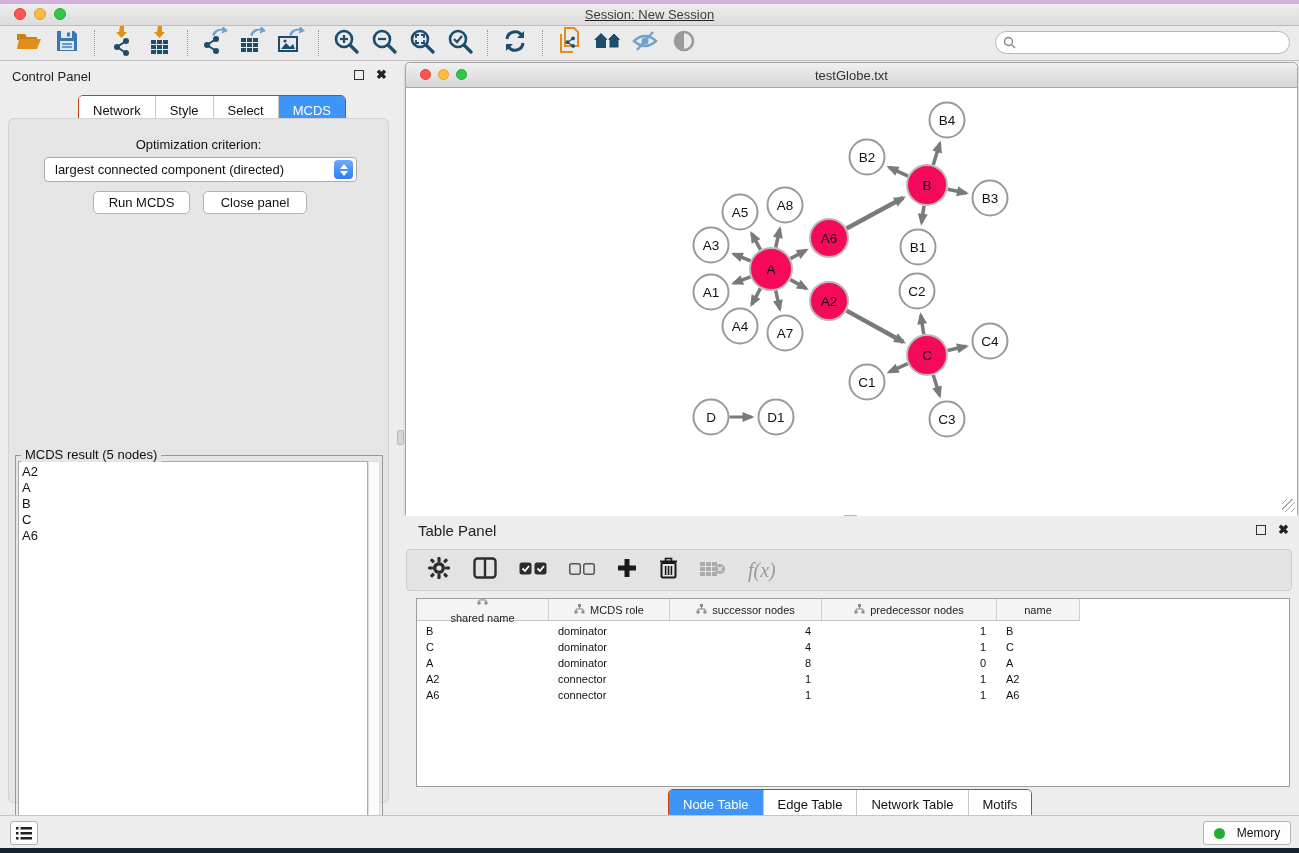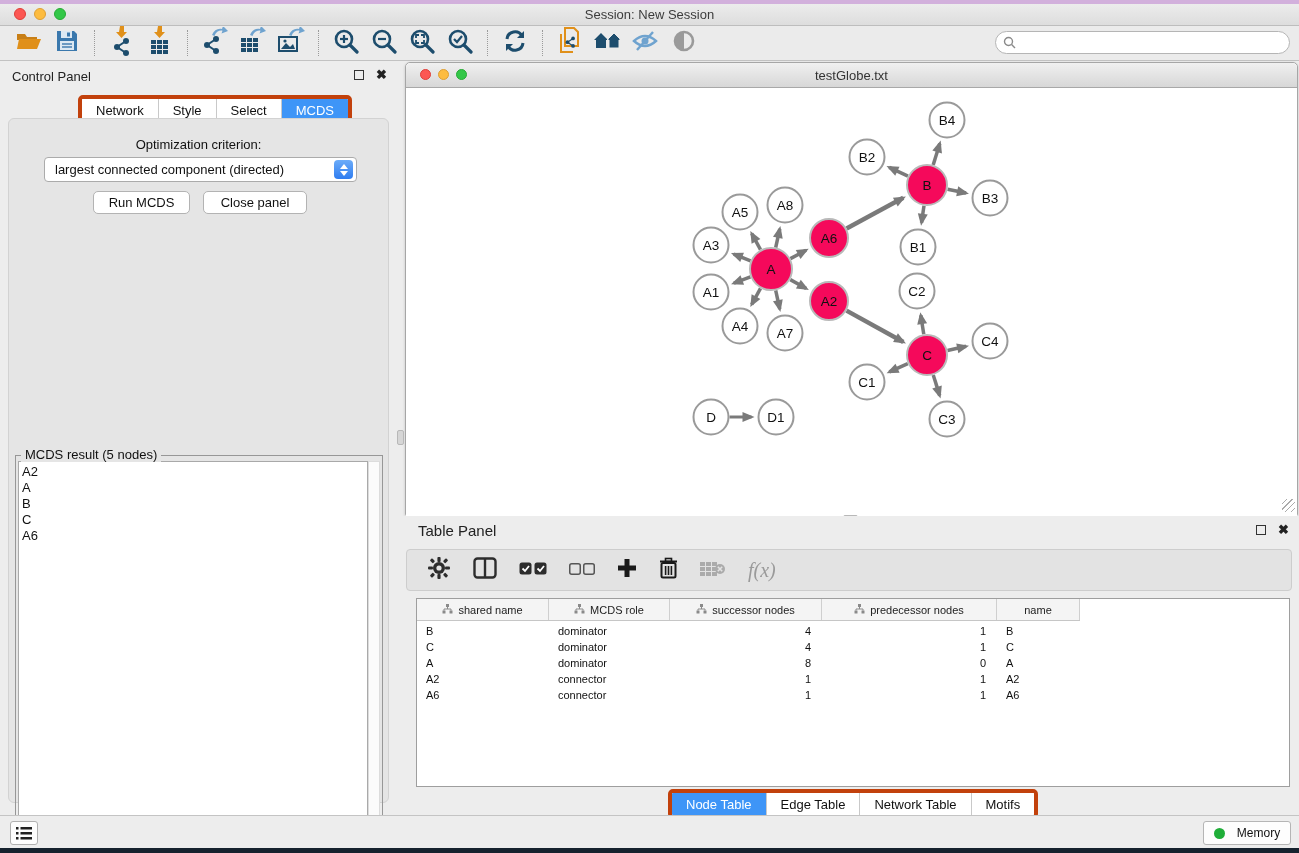--- a/index.html
+++ b/index.html
@@ -13,21 +13,21 @@
   }
   .abs { position:absolute; }
 
   
   #desktop-top { left:0; top:0; width:1299px; height:4px; background:#d2b0dc; }
   #desktop-bottom { left:0; top:848px; width:1299px; height:5px; background:#16222e; }
 
   
   #main-titlebar { left:0; top:4px; width:1299px; height:22px;
     background:linear-gradient(#ececec,#dddddd); border-bottom:1px solid #bdbdbd;
-    display:flex; align-items:center; justify-content:center; }
+    display:flex; align-items:center; justify-content:center;text-decoration:underline; }
   #main-titlebar .title { font-size:13px; color:#3c3c3c; }
   .lights { position:absolute; left:14px; top:4px; display:flex; gap:8px; }
   .light { width:12px; height:12px; border-radius:50%; }
   .light.red { background:#fc5753; border:1px solid #df3e38; }
   .light.yellow { background:#fdbc40; border:1px solid #de9f34; }
   .light.green { background:#33c748; border:1px solid #27aa35; }
 
   
   #main-toolbar { left:0; top:26px; width:1299px; height:35px; background:#ebebeb;
     border-bottom:1px solid #c2c2c2; display:flex; align-items:center; padding-left:10px; }
@@ -38,21 +38,21 @@
   #search-wrap input { border:none; outline:none; flex:1; font-size:12px; background:transparent; margin-left:5px; }
 
   
   #control-panel { left:0; top:61px; width:397px; height:754px; background:#ededed; }
   #cp-header { position:absolute; left:0; top:0; width:100%; height:30px; display:flex; align-items:center; }
   #cp-header .cap-title { font-size:13px; color:#222; margin-left:12px; }
   .panel-caption-icons { position:absolute; right:10px; top:9px; display:flex; gap:12px; align-items:center; }
   .float-icon { width:10px; height:10px; border:1.5px solid #333; }
   .close-icon { font-size:13px; font-weight:bold; color:#222; line-height:10px; }
 
-  .seg-tabs { display:flex; border:4px solid #c2410c; border-radius:5px; overflow:hidden; background:#fff; height:30px; }
+  .seg-tabs { display:flex; border:1px solid #c2410c; border-radius:5px; overflow:hidden; background:#fff; height:30px; }
   .seg-tab { font-size:13px; color:#111; display:flex; align-items:center; justify-content:center;
     border-right:1px solid #c9c9c9; background:#fff; padding:0 14px; }
   .seg-tab:last-child { border-right:none; }
   .seg-tab.active { background:#3e95f7; color:#fff; }
 
   #cp-tabs { position:absolute; left:78px; top:34px; }
 
   #cp-body { position:absolute; left:8px; top:57px; width:381px; height:685px;
     background:#e5e5e5; border:1px solid #d2d2d2; border-radius:6px; }
   #opt-label { position:absolute; left:0; top:18px; width:100%; text-align:center; font-size:13px; color:#111; }
@@ -564,21 +564,21 @@
               </g>
             </g>
             <circle cx="20" cy="9" r="5" fill="#ababab"></circle>
             <path d="M17.8 6.8 l4.4 4.4 M22.2 6.8 l-4.4 4.4" stroke="#e3e3e3" stroke-width="1.6"></path>
           </svg></span>
       </div>
       <div id="fx-label">f(x)</div>
     </div>
   <div id="node-table">
     <div id="nt-header">
-        <div class="nt-hcell" style="width: 132px;">
+        <div class="nt-hcell" style="width: 132px; flex-direction: column;">
           <span><svg width="11" height="10" viewBox="0 0 11 10">
               <rect x="4" y="0" width="3" height="3" fill="#8a8a8a"></rect>
               <rect x="0.5" y="6.5" width="3" height="3" fill="#8a8a8a"></rect>
               <rect x="7.5" y="6.5" width="3" height="3" fill="#8a8a8a"></rect>
               <path d="M5.5 3 v2 M2 6.5 v-1.5 h7 v1.5" stroke="#8a8a8a" fill="none"></path>
             </svg></span>
           <span>shared name</span>
         </div>
         <div class="nt-hcell" style="width: 121px;">
           <span><svg width="11" height="10" viewBox="0 0 11 10">

